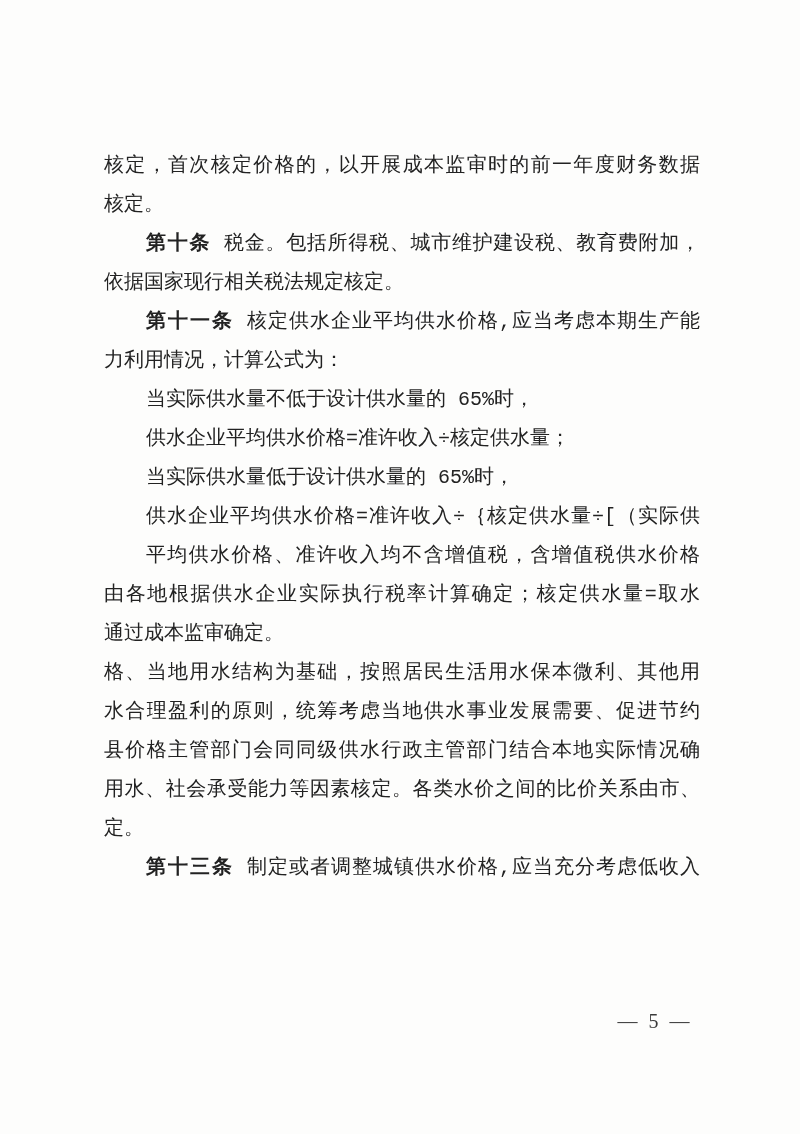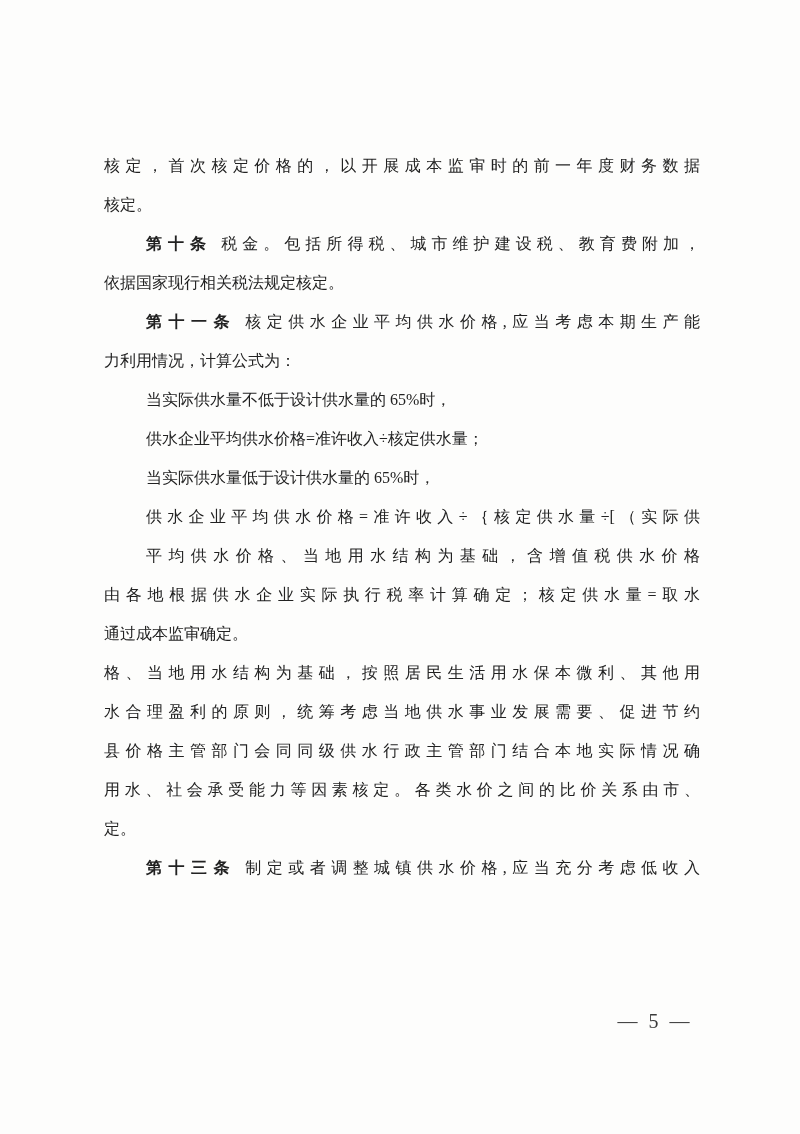--- a/index.html
+++ b/index.html
@@ -17,25 +17,26 @@
     font-family: "Liberation Serif", "DejaVu Serif", serif;
     color: #222222;
   }
   .textblock {
     position: absolute;
     left: 104px;
     top: 146px;
     width: 596px;
   }
   .line {
-    font-size: 16px;
+    font-size: 20px;
     line-height: 39px;
     height: 39px;
     white-space: nowrap;
     text-align: left;
+    font-family: Liberation Mono, monospace;
   }
   .just {
     white-space: normal;
     text-align: justify;
     text-align-last: justify;
   }
   .indent {
     text-indent: 42px;
   }
   .lbl {
@@ -69,21 +70,21 @@
     <div class="line">依据国家现行相关税法规定核定。</div>
 
     <div class="line just indent"><span class="lbl">第十一条</span><span> 核定供水企业平均供水价格,应当考虑本期生产能</span></div>
     <div class="line">力利用情况，计算公式为：</div>
 
     <div class="line indent">当实际供水量不低于设计供水量的 65%时，</div>
     <div class="line indent">供水企业平均供水价格=准许收入÷核定供水量；</div>
     <div class="line indent">当实际供水量低于设计供水量的 65%时，</div>
     <div class="line just indent">供水企业平均供水价格=准许收入÷｛核定供水量÷[（实际供</div>
 
-    <div class="line just indent">平均供水价格、当地用水结构为基础，含增值税供水价格</div>
+    <div class="line just indent">平均供水价格、准许收入均不含增值税，含增值税供水价格</div>
     <div class="line just">由各地根据供水企业实际执行税率计算确定；核定供水量=取水</div>
     <div class="line">通过成本监审确定。</div>
 
     <div class="line just">格、当地用水结构为基础，按照居民生活用水保本微利、其他用</div>
     <div class="line just">水合理盈利的原则，统筹考虑当地供水事业发展需要、促进节约</div>
     <div class="line just">县价格主管部门会同同级供水行政主管部门结合本地实际情况确</div>
     <div class="line just">用水、社会承受能力等因素核定。各类水价之间的比价关系由市、</div>
     <div class="line">定。</div>
 
     <div class="line just indent"><span class="lbl">第十三条</span><span> 制定或者调整城镇供水价格,应当充分考虑低收入</span></div>

